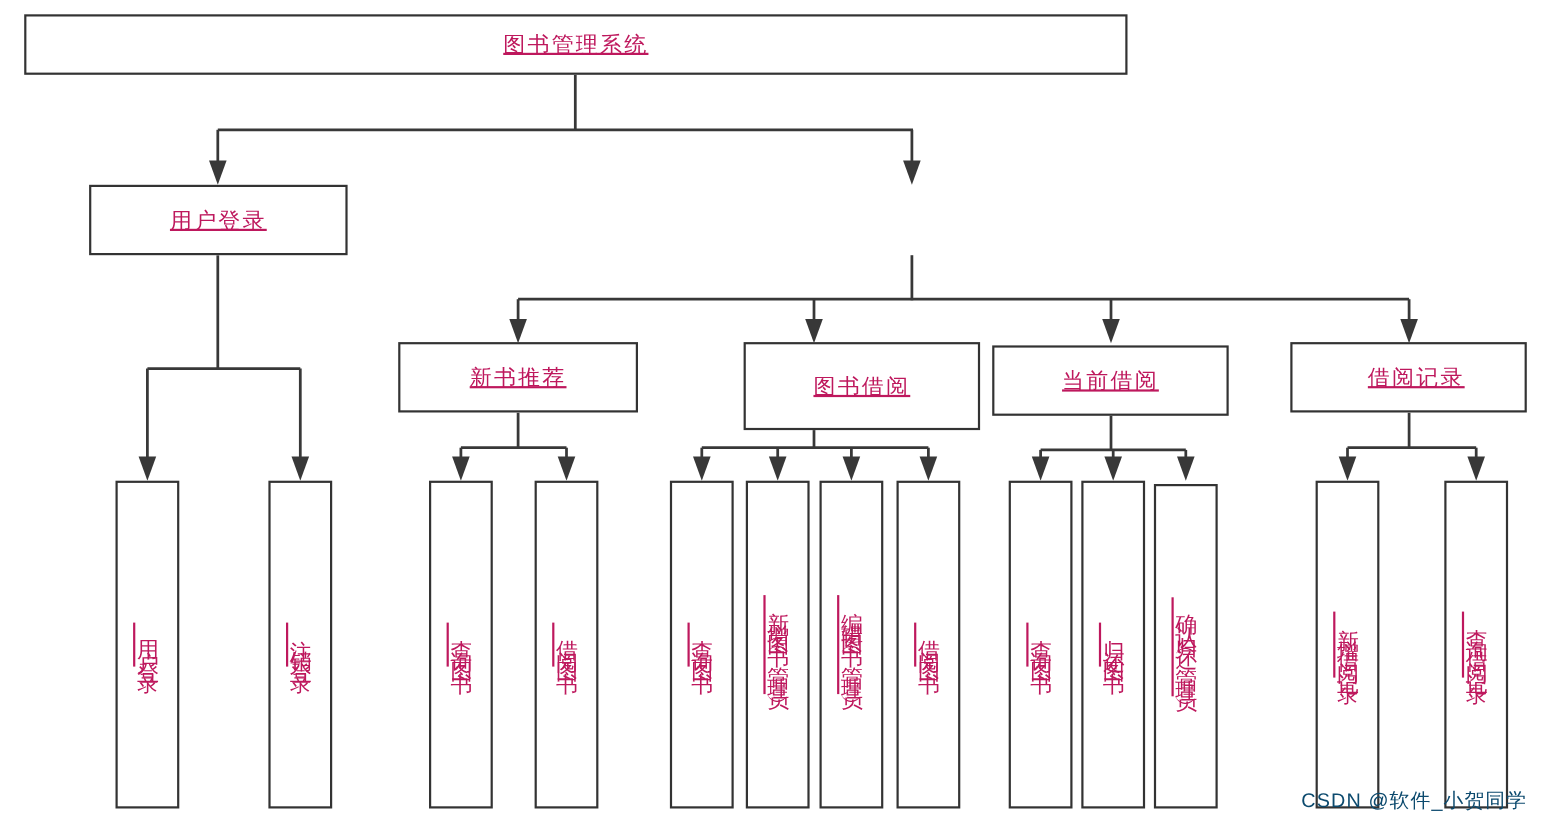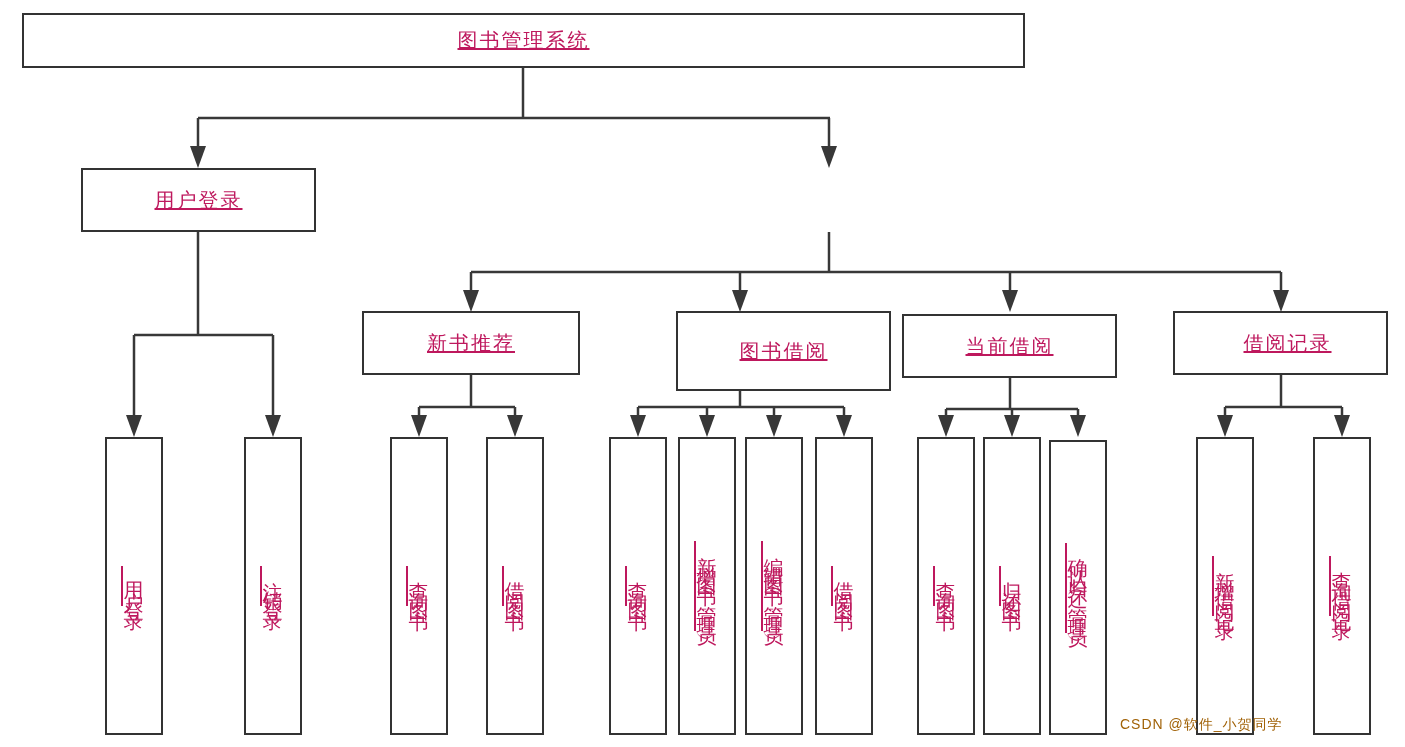--- a/index.html
+++ b/index.html
@@ -37,24 +37,24 @@
   .leaf .vtext {
     writing-mode: vertical-rl;
     text-orientation: mixed;
     letter-spacing: 10px;
     font-size: 20px;
     line-height: 1;
     white-space: nowrap;
   }
   .watermark {
     position: absolute;
-    left: 1120px;
+    left: 1183px;
     top: 716px;
-    font-size: 14px;
-    color: #a16207;
+    font-size: 18px;
+    color: #0c4a6e;
     letter-spacing: 1px;
     z-index: 5;
     white-space: nowrap;
   }
 </style>
 </head>
 <body>
 
 <div class="canvas">
 

